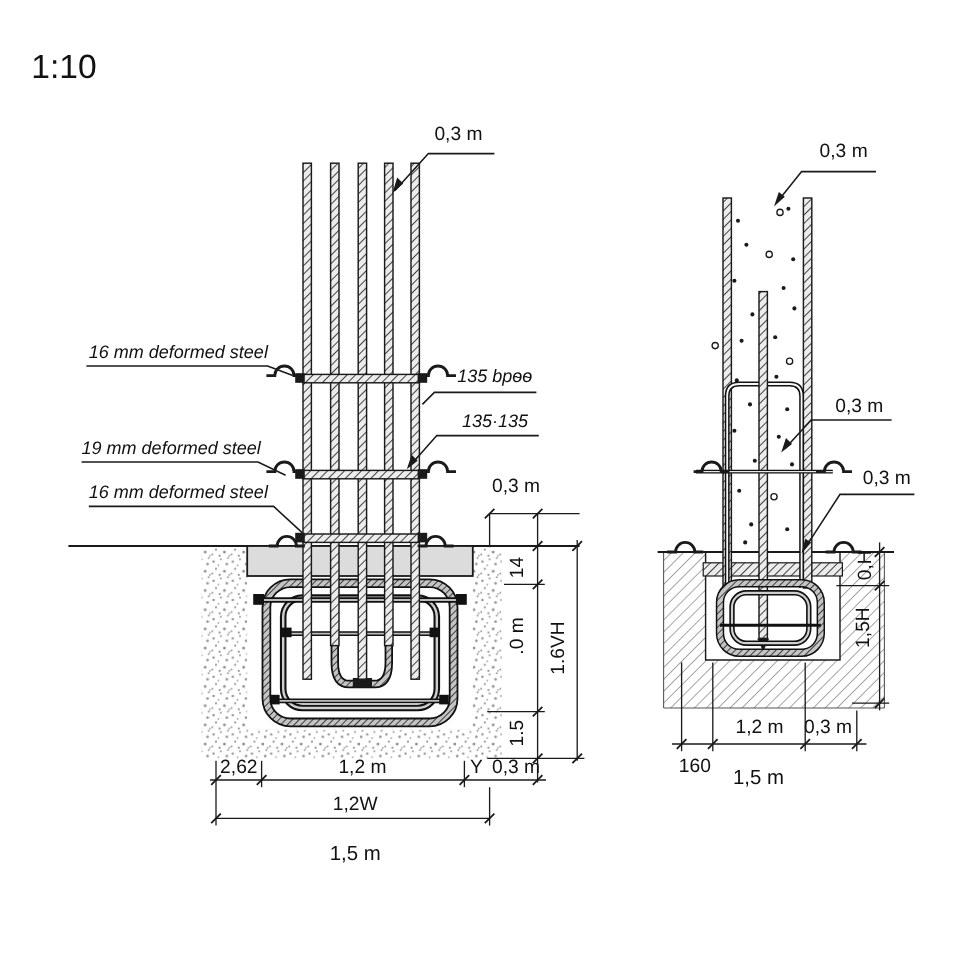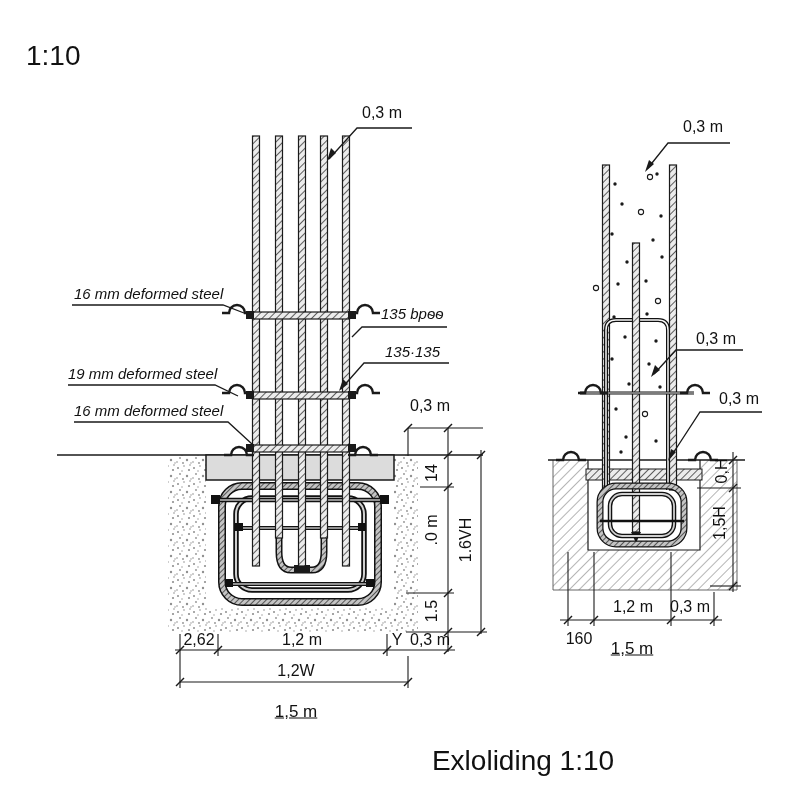--- a/index.html
+++ b/index.html
@@ -2,21 +2,21 @@
 <html><head>
 <meta charset="utf-8">
 <style>
   html,body{margin:0;padding:0;background:#fff;}
   #stage{position:relative;width:800px;height:800px;background:#ffffff;overflow:hidden;
          font-family:"Liberation Sans","DejaVu Sans",sans-serif;}
   #stage svg{position:absolute;left:0;top:0;}
   .t{position:absolute;color:#111;white-space:nowrap;font-size:16px;line-height:1;}
   .lbl{font-size:15px;font-style:italic;}
   .big{font-size:28px;}
-  .mid{font-size:17px;text-decoration:underline;}
+  .mid{font-size:17px;}
   .ctext{transform:translate(-50%,-50%);}
   .vtext{transform:translate(-50%,-50%) rotate(-90deg);}
 </style>
 </head>
 <body>
 
 <div id="stage">
 
 <svg width="800" height="800" viewBox="0 0 800 800">
   <defs>
@@ -287,15 +287,14 @@
 <div class="t" style="left:683px;top:119px;">0,3 m</div>
 <div class="t" style="left:696px;top:331px;">0,3 m</div>
 <div class="t" style="left:719px;top:391px;">0,3 m</div>
 <div class="t vtext" style="left:722px;top:471px;">0,H</div>
 <div class="t vtext" style="left:720px;top:523px;">1,5H</div>
 <div class="t ctext" style="left:579px;top:607px;margin-top:32px;">160</div>
 <div class="t ctext" style="left:633px;top:607px;">1,2 m</div>
 <div class="t ctext" style="left:690px;top:607px;">0,3 m</div>
 <div class="t ctext mid" style="left:632px;top:648px;">1,5 m</div>
 
-<div class="t big ctext" style="left:523px;top:761px;">Exloliding 1:10</div>
 
 </div>
 
 </body></html>

